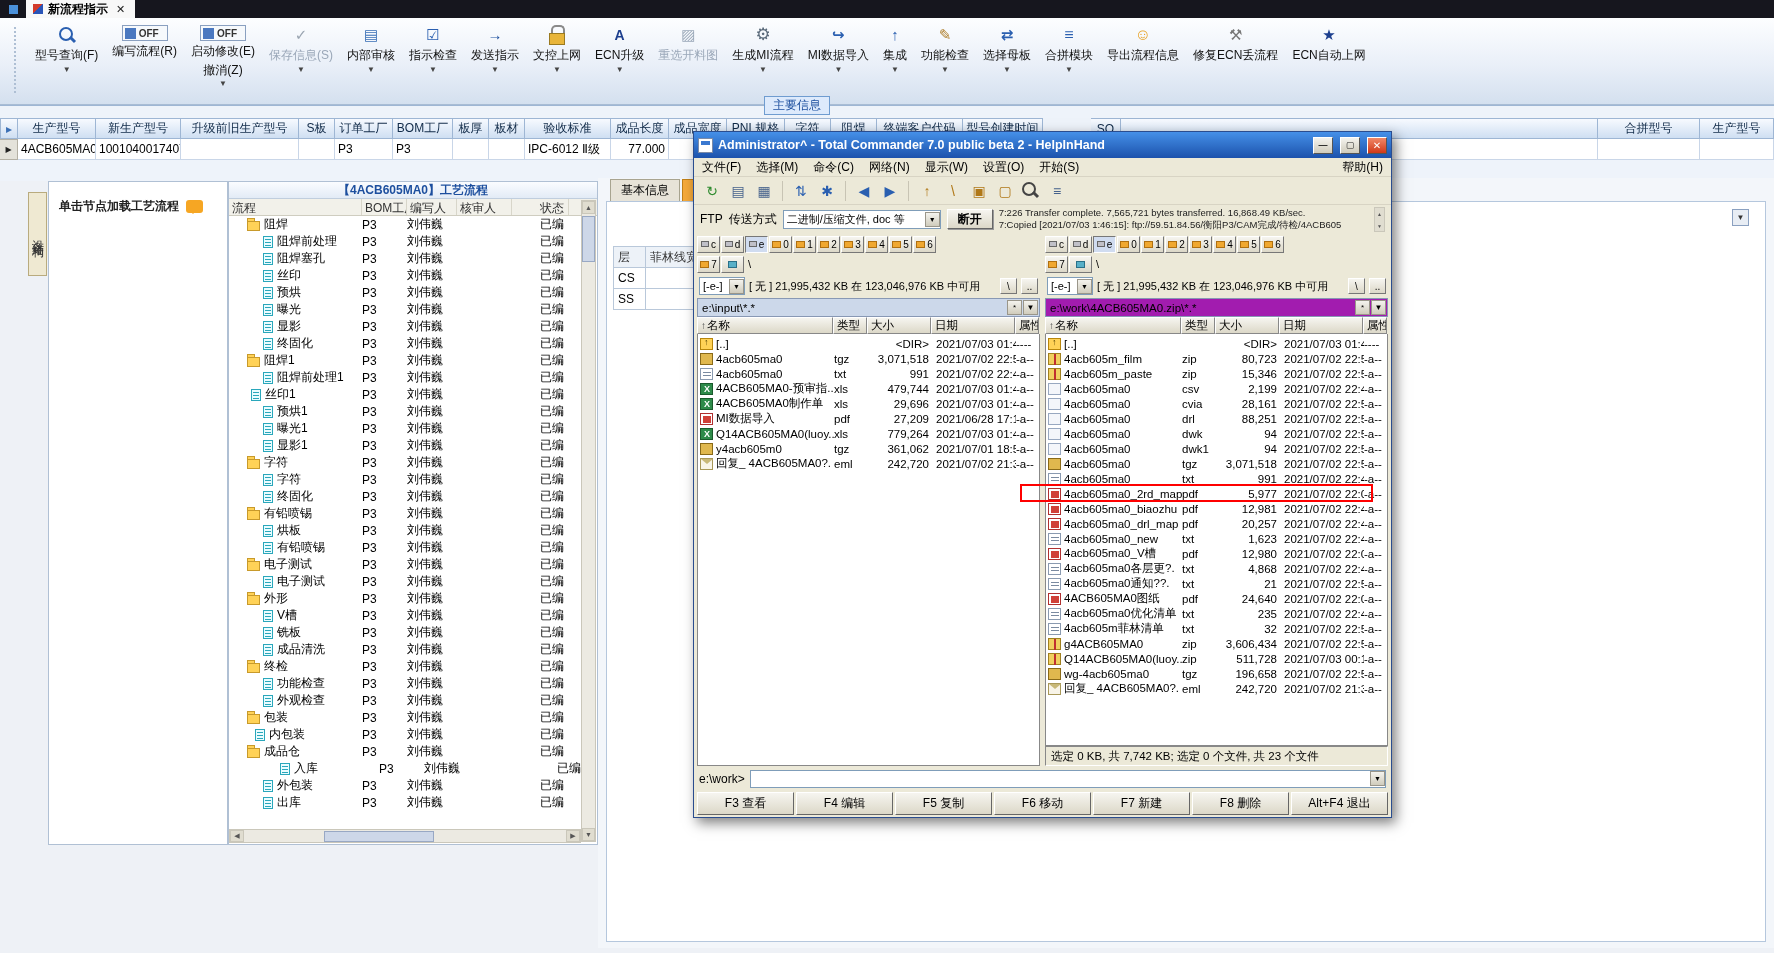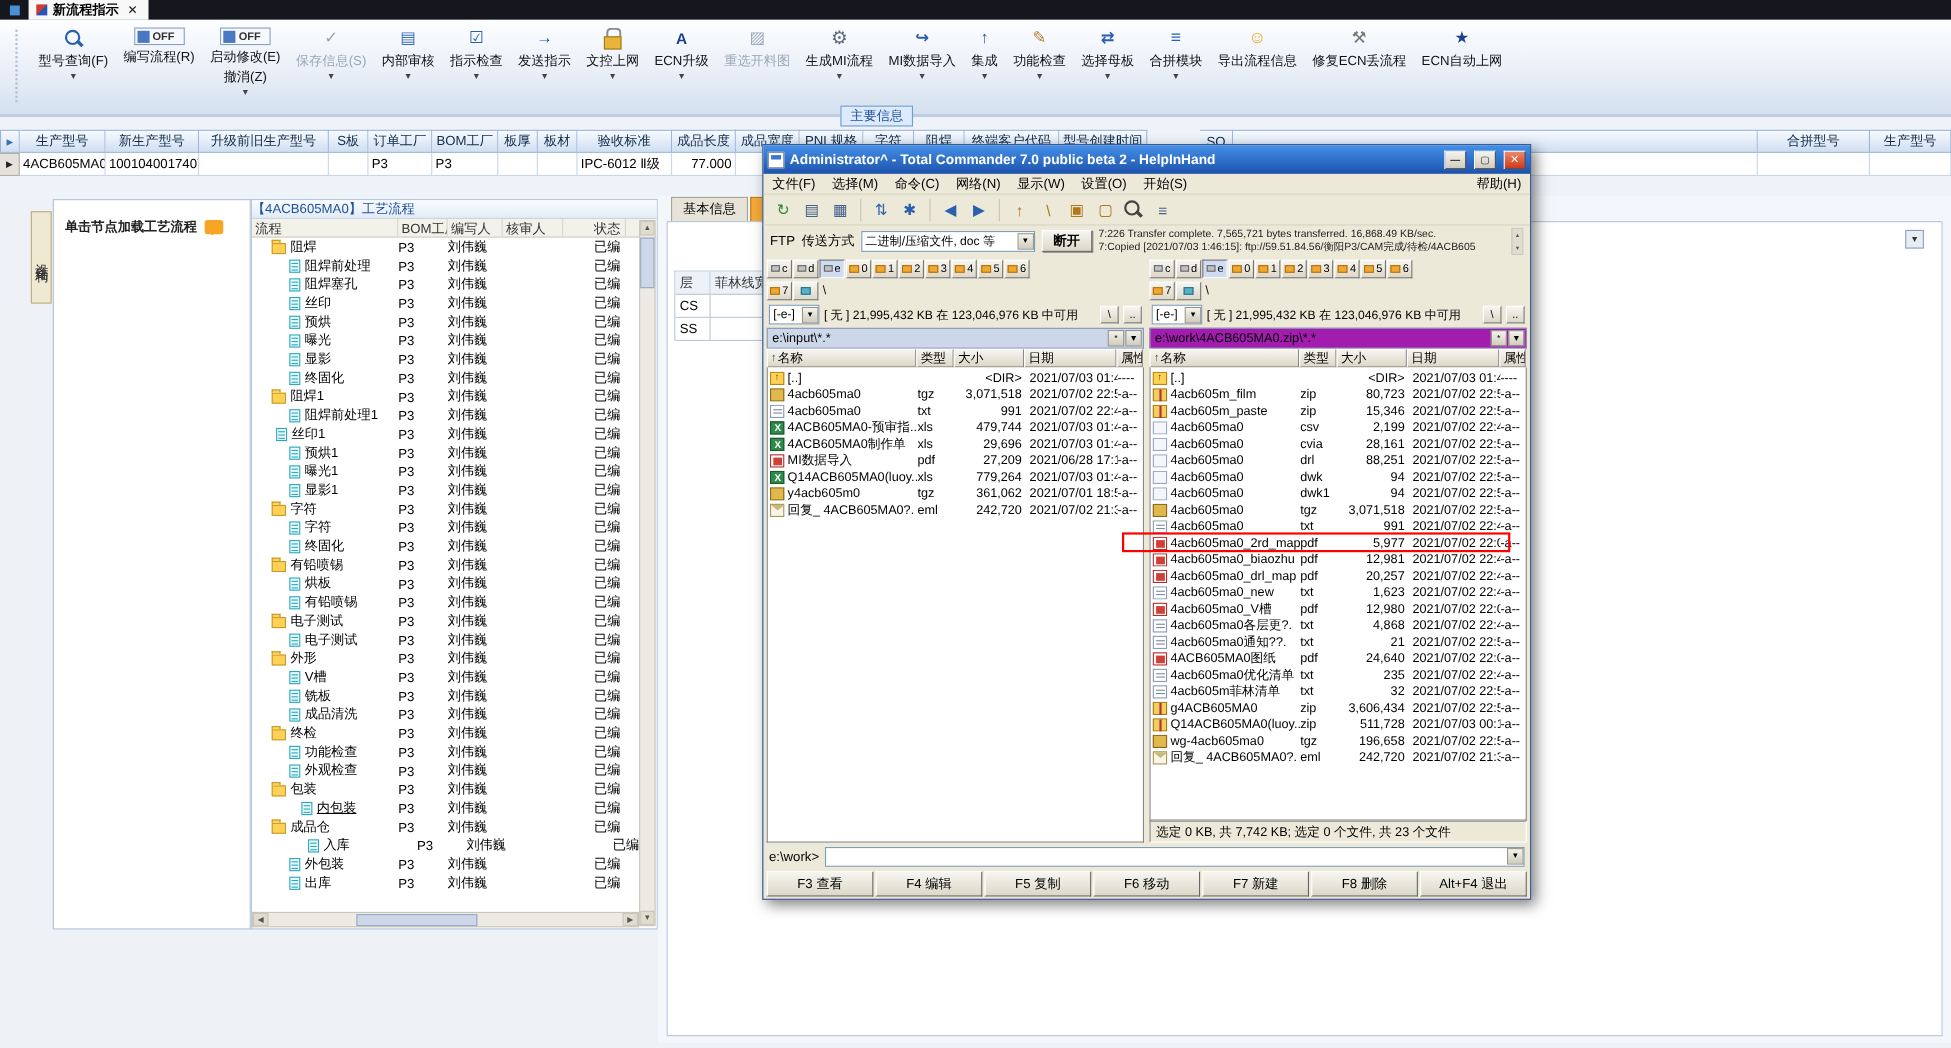--- a/index.html
+++ b/index.html
@@ -60,21 +60,21 @@
 
 
 #deviceTab{position:absolute;left:28px;top:192px;width:19px;height:84px;background:#efe9d2;border:1px solid #b9ab7e;writing-mode:vertical-rl;text-orientation:upright;display:flex;align-items:center;justify-content:center;font-size:12px;color:#333;letter-spacing:2px}
 #hintPanel{position:absolute;left:48px;top:181px;width:180px;height:664px;background:#fff;border:1px solid #b0c0d4}
 .hint-row{display:flex;align-items:center;gap:7px;padding:16px 6px 0 10px}
 .hint-text{font-weight:bold;color:#222;white-space:nowrap;font-size:12px}
 .chat-icon{width:17px;height:13px;background:#f6a623;border-radius:3px;position:relative;flex:none}
 .chat-icon::after{content:"";position:absolute;left:3px;bottom:-5px;border:4px solid transparent;border-top-color:#f6a623}
 
 #treePanel{position:absolute;left:228px;top:181px;width:370px;height:664px;background:#fff;border:1px solid #b0c0d4;overflow:hidden}
-#treeTitle{height:17px;color:#1d4f9e;background:linear-gradient(#fafcff,#e2ebf6);border-bottom:1px solid #c0cede;font-weight:normal;font-size:12px;line-height:17px}
+#treeTitle{height:17px;text-align:center;color:#1d4f9e;background:linear-gradient(#fafcff,#e2ebf6);border-bottom:1px solid #c0cede;font-weight:bold;font-size:12px;line-height:17px}
 #treeHeader{display:flex;height:17px;background:#f2f1ea;border-bottom:1px solid #cfcdc0}
 .th{border-right:1px solid #d8d6ca;padding:1px 3px;white-space:nowrap;overflow:hidden;color:#333;flex:none;font-size:12px}
 #treeBody{position:relative}
 .trow{display:flex;height:17px;align-items:center;width:calc(100% - 16px)}
 .t-label{display:flex;align-items:center;gap:4px;white-space:nowrap;overflow:hidden;flex:none}
 .tcc0{width:133px}.tcc1{width:45px}.tcc2{width:50px}.tcc3{width:55px}.tcc4{width:57px;padding-left:28px}
 .tcell{flex:none;white-space:nowrap;overflow:hidden;font-size:12px}
 .folder-ico{width:13px;height:10px;background:#ffd257;border:1px solid #c89a2b;position:relative;flex:none;margin-top:2px}
 .folder-ico::before{content:"";position:absolute;left:-1px;top:-4px;width:6px;height:2px;background:#ffd257;border:1px solid #c89a2b;border-bottom:none}
 .doc-ico{width:10px;height:12px;background:#eafcff;border:1px solid #2aa7bb;position:relative;flex:none}
@@ -658,21 +658,21 @@
         <div class="t-label tcc0" style="padding-left: 18px;">
           <span class="folder-ico"></span>
           <span>包装</span>
         </div>
         <div class="tcell tcc1">P3</div>
         <div class="tcell tcc2">刘伟巍</div>
         <div class="tcell tcc3"></div>
         <div class="tcell tcc4">已编</div>
       </div>
       <div class="trow">
-        <div class="t-label tcc0" style="padding-left: 45px; text-decoration: underline;">
+        <div class="t-label tcc0" style="padding-left: 26px;">
           <span class="doc-ico"></span>
           <span>内包装</span>
         </div>
         <div class="tcell tcc1">P3</div>
         <div class="tcell tcc2">刘伟巍</div>
         <div class="tcell tcc3"></div>
         <div class="tcell tcc4">已编</div>
       </div>
       <div class="trow">
         <div class="t-label tcc0" style="padding-left: 18px;">

